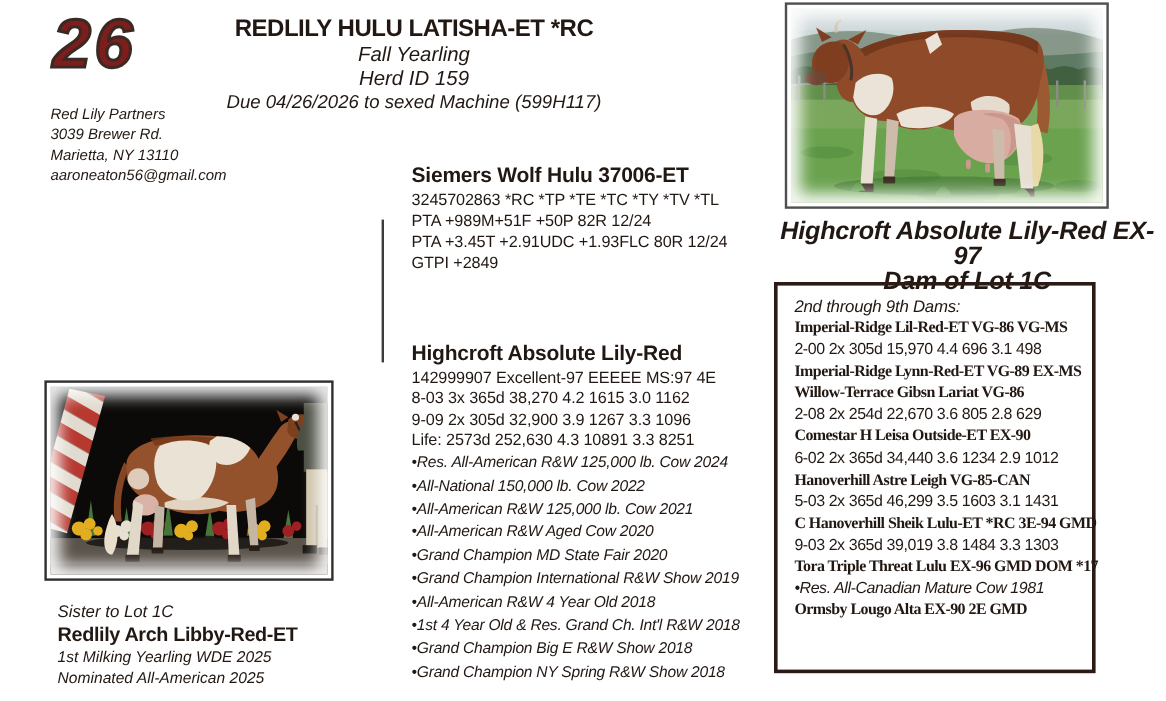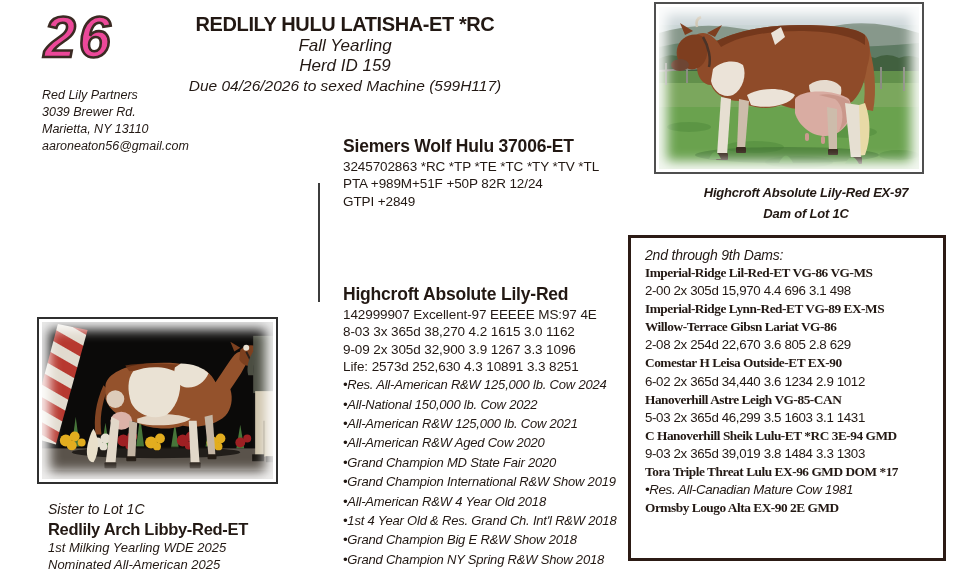--- a/index.html
+++ b/index.html
@@ -5,21 +5,21 @@
   html,body { margin:0; padding:0; background:#fff; }
   .page {
     position:relative; width:972px; height:584px; background:#ffffff;
     font-family:"Liberation Sans", sans-serif; color:#221813; overflow:hidden;
   }
   .abs { position:absolute; }
 
   
   .lot-number {
     left:44px; top:4px; font-size:57px; font-weight:bold; font-style:italic;
-    color:#ec4899; -webkit-text-stroke:2.6px #3b2a23; letter-spacing:3px;
+    color:#7f1d1d; -webkit-text-stroke:2.6px #3b2a23; letter-spacing:3px;
   }
 
   
   .header { left:95px; top:12px; width:500px; text-align:center; }
   .header .name { font-weight:bold; font-size:20px; letter-spacing:-0.4px; line-height:24px; }
   .header .sub  { font-style:italic; font-size:17px; line-height:20px; }
   .header .due  { font-style:italic; font-size:15.5px; line-height:19px; }
 
   
   .consignor { left:42px; top:87px; font-style:italic; font-size:12.5px; line-height:17px; }
@@ -37,24 +37,24 @@
   
   .photo-frame { box-sizing:border-box; background:#ffffff; }
   .photo1 { left:654px; top:2px;   width:270px; height:172px; border:2px solid #4f4f4f; padding:3px; }
   .photo2 { left:37px;  top:317px; width:241px; height:167px; border:2px solid #2f2f2f; padding:3px; }
   .photo-inner { position:relative; width:100%; height:100%; overflow:hidden; }
   .photo-inner svg { display:block; width:100%; height:100%; }
   .vignette { position:absolute; inset:0; box-shadow: inset 0 0 12px 8px rgba(255,255,255,0.92); pointer-events:none; }
 
   
   .caption1 { left:640px; top:182px; width:332px; text-align:center;
-              font-weight:bold; font-style:italic; font-size:13px; line-height:21px; letter-spacing:-0.2px; }
-
-  
-  .dambox { left:628px; top:235px; width:318px; height:326px; border:3px solid #2c1b15;
+              font-weight:bold; font-style:italic; font-size:21px; line-height:21px; letter-spacing:-0.2px; }
+
+  
+  .dambox { left:645px; top:235px; width:268px; height:326px; border:3px solid #2c1b15;
             box-sizing:border-box; padding:8px 4px 0 14px; }
   .box-title { font-style:italic; font-size:14px; line-height:18px; letter-spacing:-0.2px; }
   .box-line  { font-size:13.3px; line-height:18.1px; letter-spacing:-0.35px; white-space:nowrap; }
   .box-line.b { font-weight:bold; letter-spacing:-0.45px;font-family:Liberation Serif, serif; }
   .box-line.i { font-style:italic; }
 
   
   .caption2 { left:48px; top:500px; }
   .caption2 .c-top  { font-style:italic; font-size:14px; line-height:19px; }
   .caption2 .c-name { font-weight:bold; font-size:16.5px; line-height:20px; letter-spacing:-0.3px; white-space:nowrap; }
@@ -80,20 +80,21 @@
     <div>Marietta, NY 13110</div>
     <div>aaroneaton56@gmail.com</div>
   </div>
 
   <div class="abs ped-vline"></div>
 
   <div class="abs sire">
     <div class="ped-name">Siemers Wolf Hulu 37006-ET</div>
     <div class="ped-line">3245702863 *RC *TP *TE *TC *TY *TV *TL</div>
     <div class="ped-line">PTA +989M+51F +50P 82R 12/24</div>
+    <div class="ped-line">PTA +3.45T +2.91UDC +1.93FLC 80R 12/24</div>
     <div class="ped-line">GTPI +2849</div>
   </div>
 
   <div class="abs dam">
     <div class="ped-name">Highcroft Absolute Lily-Red</div>
     <div class="ped-line">142999907 Excellent-97 EEEEE MS:97 4E</div>
     <div class="ped-line">8-03 3x 365d 38,270 4.2 1615 3.0 1162</div>
     <div class="ped-line">9-09 2x 305d 32,900 3.9 1267 3.3 1096</div>
     <div class="ped-line">Life: 2573d 252,630 4.3 10891 3.3 8251</div>
     <div class="award">•Res. All-American R&amp;W 125,000 lb. Cow 2024</div>

